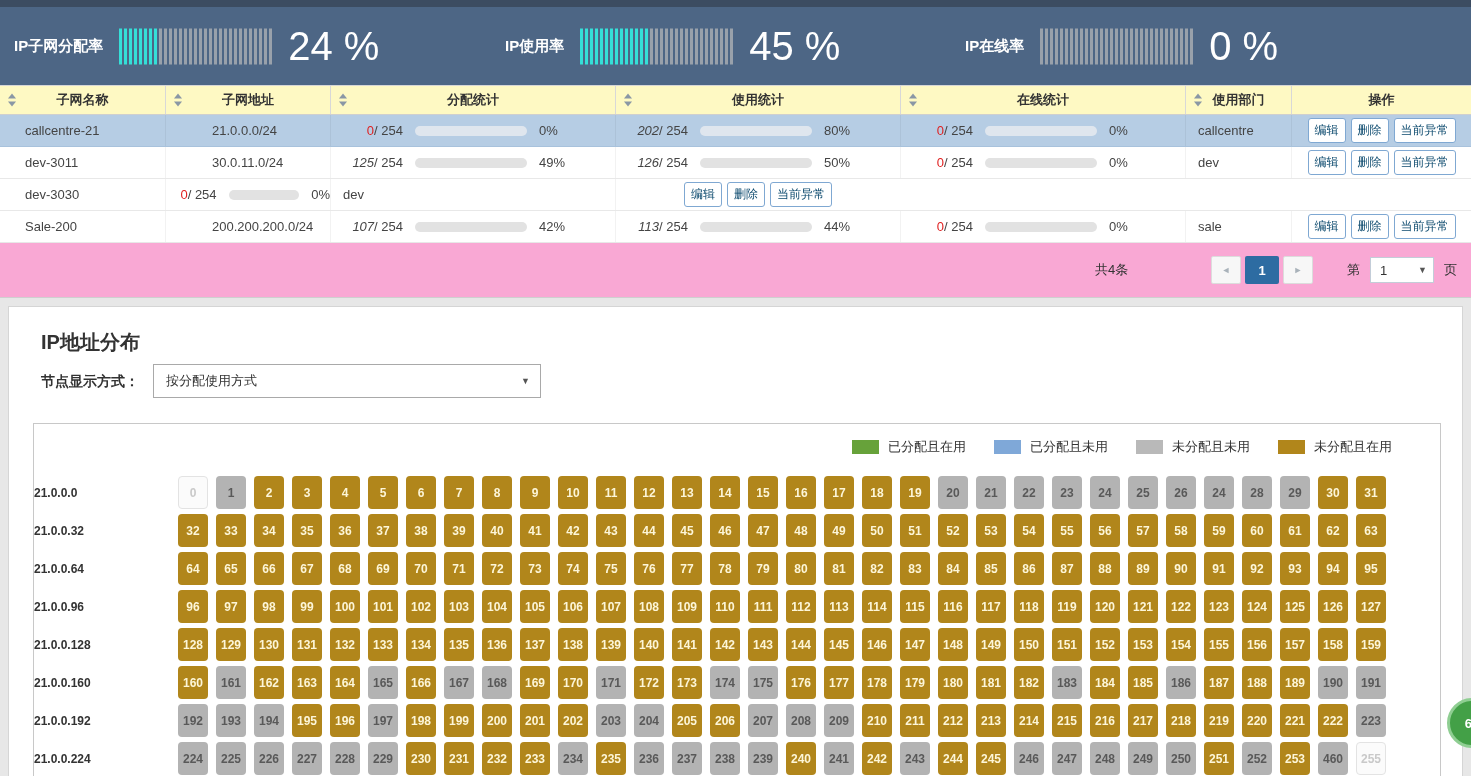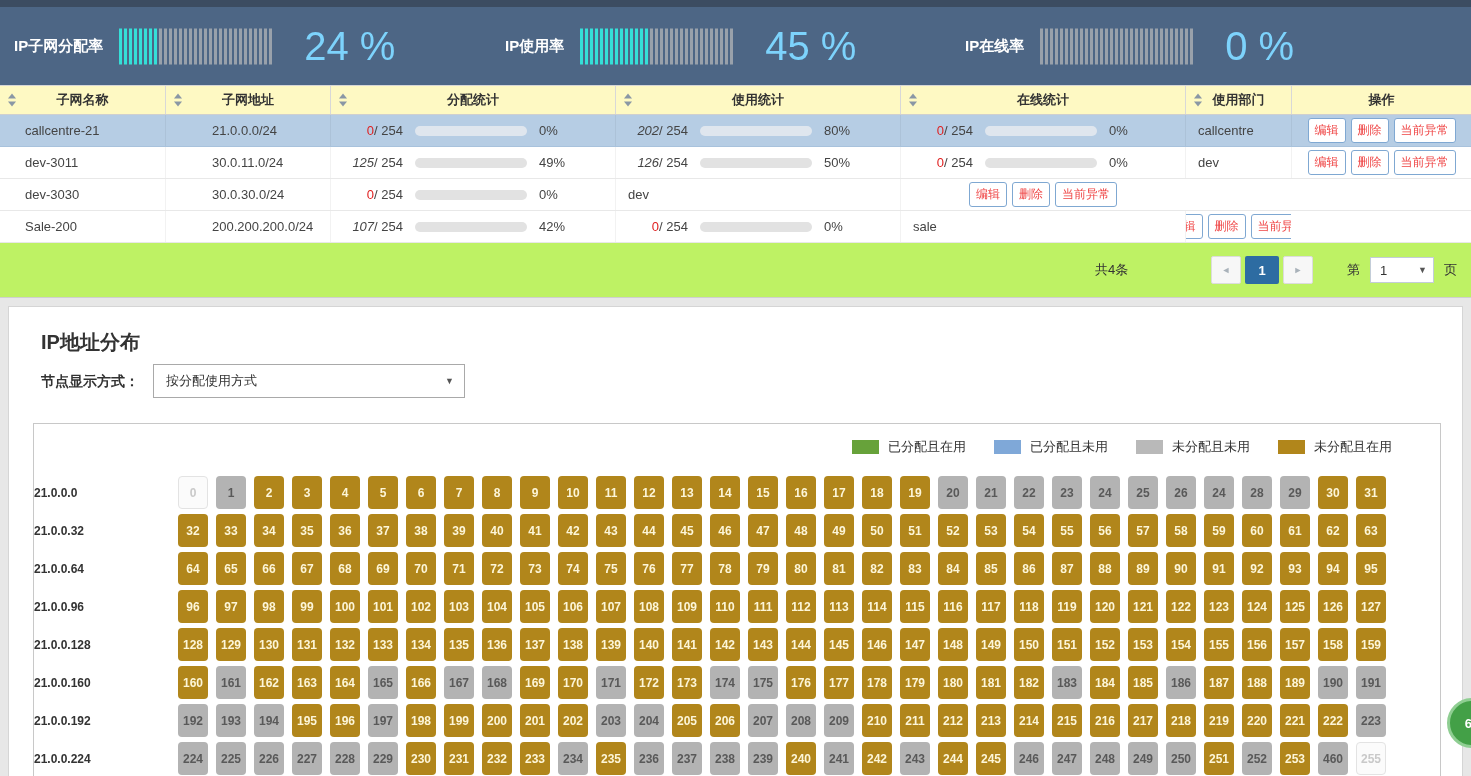--- a/index.html
+++ b/index.html
@@ -14,21 +14,21 @@
   
   .topbar {
     position:absolute; top:0; left:0; width:1471px; height:85px;
     background:#4d6685; border-top:7px solid #3c4c61;
   }
   .gauge { position:absolute; top:50%; transform:translateY(-50%); display:flex; align-items:center; }
   .gauge .glabel { color:#fff; font-size:15px; font-weight:bold; margin-right:16px; white-space:nowrap; }
   .bars { display:flex; gap:2px; align-items:center; }
   .bar { width:3px; height:36px; background:#99a1ab; }
   .bar.on { background:#35dfd8; }
-  .gauge .gpct { color:#7dd3fc; font-size:40px; margin-left:32px; white-space:nowrap; }
+  .gauge .gpct { color:#ffffff; font-size:40px; margin-left:16px; white-space:nowrap; }
   #gauge-0 { left:14px; }
   #gauge-1 { left:505px; }
   #gauge-2 { left:965px; }
 
   
   .table { position:absolute; top:85px; left:0; width:1471px; background:#fff; }
   .trow, .thead {
     display:grid;
     grid-template-columns:165px 165px 285px 285px 285px 106px 180px;
   }
@@ -54,44 +54,44 @@
   .td.stat { padding-left:14px; }
   .frac { width:58px; text-align:right; white-space:nowrap; }
   .frac .red { color:#e01f1f; font-style:normal; }
   .track { width:112px; height:10px; background:#e2e2e2; border-radius:5px; margin:0 12px; overflow:hidden; }
   .trow.sel .track { background:#dfe6ee; }
   .fill { height:10px; border-radius:5px; }
   .fill.green { background:#4fa32a; }
   .fill.red { background:#df2020; }
   .td.acts { justify-content:center; gap:5px; }
   .abtn {
-    background:#fff; border:1px solid #7fa8d2; color:#ef4444;
+    background:#fff; border:1px solid #7fa8d2; color:#0c4a6e;
     font-size:12px; padding:3px 6px; border-radius:3px; cursor:pointer; white-space:nowrap;
     font-family:inherit;
   }
 
   
-  .tfoot { position:relative; height:55px; background:#bef264; border-bottom:1px solid #cfcfcf; font-size:13px; }
+  .tfoot { position:relative; height:55px; background:#f9a8d4; border-bottom:1px solid #cfcfcf; font-size:13px; }
   .tfoot .total { position:absolute; left:1095px; top:50%; transform:translateY(-50%); }
   .pager { position:absolute; left:1211px; top:50%; transform:translateY(-50%); display:flex; align-items:center; gap:4px; }
   .pbtn { width:30px; height:28px; background:#f7f7f7; border:1px solid #dcdcdc; color:#a9b2ba;
           display:flex; align-items:center; justify-content:center; font-size:9px; cursor:pointer; border-radius:2px; }
   .pnum { width:34px; height:28px; background:#2d6ca2; color:#fff; font-weight:bold;
           display:flex; align-items:center; justify-content:center; border-radius:2px; cursor:pointer; }
   .pagejump { position:absolute; left:1347px; top:50%; transform:translateY(-50%); display:flex; align-items:center; gap:10px; }
   .pselect { width:64px; height:26px; border:1px solid #c3cdd8; background:#fff; display:flex; align-items:center;
              padding:0 6px 0 9px; cursor:pointer; justify-content:space-between; }
   .caret { font-size:9px; color:#555; }
 
   
   .section { position:absolute; top:306px; left:8px; width:1455px; height:520px;
              background:#fff; border:1px solid #d5d5d5; }
   .sec-title { position:absolute; top:22px; left:32px; font-size:20px; font-weight:bold; }
   .mode-label { position:absolute; top:66px; left:32px; font-size:14px; font-weight:bold; }
-  .mode-select { position:absolute; top:57px; left:144px; width:312px; height:34px;
+  .mode-select { position:absolute; top:57px; left:144px; width:388px; height:34px;
                  border:1px solid #a9a9a9; background:#fff; display:flex; align-items:center;
                  justify-content:space-between; padding:0 10px 0 12px; font-size:13px; cursor:pointer; }
 
   .grid-panel { position:absolute; top:116px; left:24px; width:1408px; height:500px;
                 background:#fff; border:1px solid #c8c8c8; }
   .legend { position:absolute; top:14px; right:48px; display:flex; align-items:center; gap:28px;margin-left:24px; }
   .litem { display:flex; align-items:center; gap:9px; font-size:13px; }
   .swatch { width:27px; height:14px; display:inline-block; }
 
   .ipgrid { position:absolute; top:52px; left:0; }
@@ -302,40 +302,44 @@
         </div>
         <div class="td dept">dev</div>
         <div class="td acts">
           <button class="abtn">编辑</button>
           <button class="abtn">删除</button>
           <button class="abtn">当前异常</button>
         </div>
       </div>
       <div class="trow">
         <div class="td name">dev-3030</div>
-        <div class="td addr">30.0.30.0/24</div>
         <div class="td stat">
           <span class="frac"><i class="red">0</i>/ 254</span>
           <span class="track"><span class="fill none" style="width: 0%;"></span></span>
           <span>0%</span>
         </div>
         <div class="td dept">dev</div>
         <div class="td acts">
           <button class="abtn">编辑</button>
           <button class="abtn">删除</button>
           <button class="abtn">当前异常</button>
         </div>
       </div>
       <div class="trow">
         <div class="td name">Sale-200</div>
         <div class="td addr">200.200.200.0/24</div>
         <div class="td stat">
           <span class="frac"><i>107</i>/ 254</span>
           <span class="track"><span class="fill green" style="width: 42%;"></span></span>
           <span>42%</span>
+        </div>
+        <div class="td stat">
+          <span class="frac"><i>113</i>/ 254</span>
+          <span class="track"><span class="fill green" style="width: 44%;"></span></span>
+          <span>44%</span>
         </div>
         <div class="td stat">
           <span class="frac"><i class="red">0</i>/ 254</span>
           <span class="track"><span class="fill none" style="width: 0%;"></span></span>
           <span>0%</span>
         </div>
         <div class="td dept">sale</div>
         <div class="td acts">
           <button class="abtn">编辑</button>
           <button class="abtn">删除</button>

